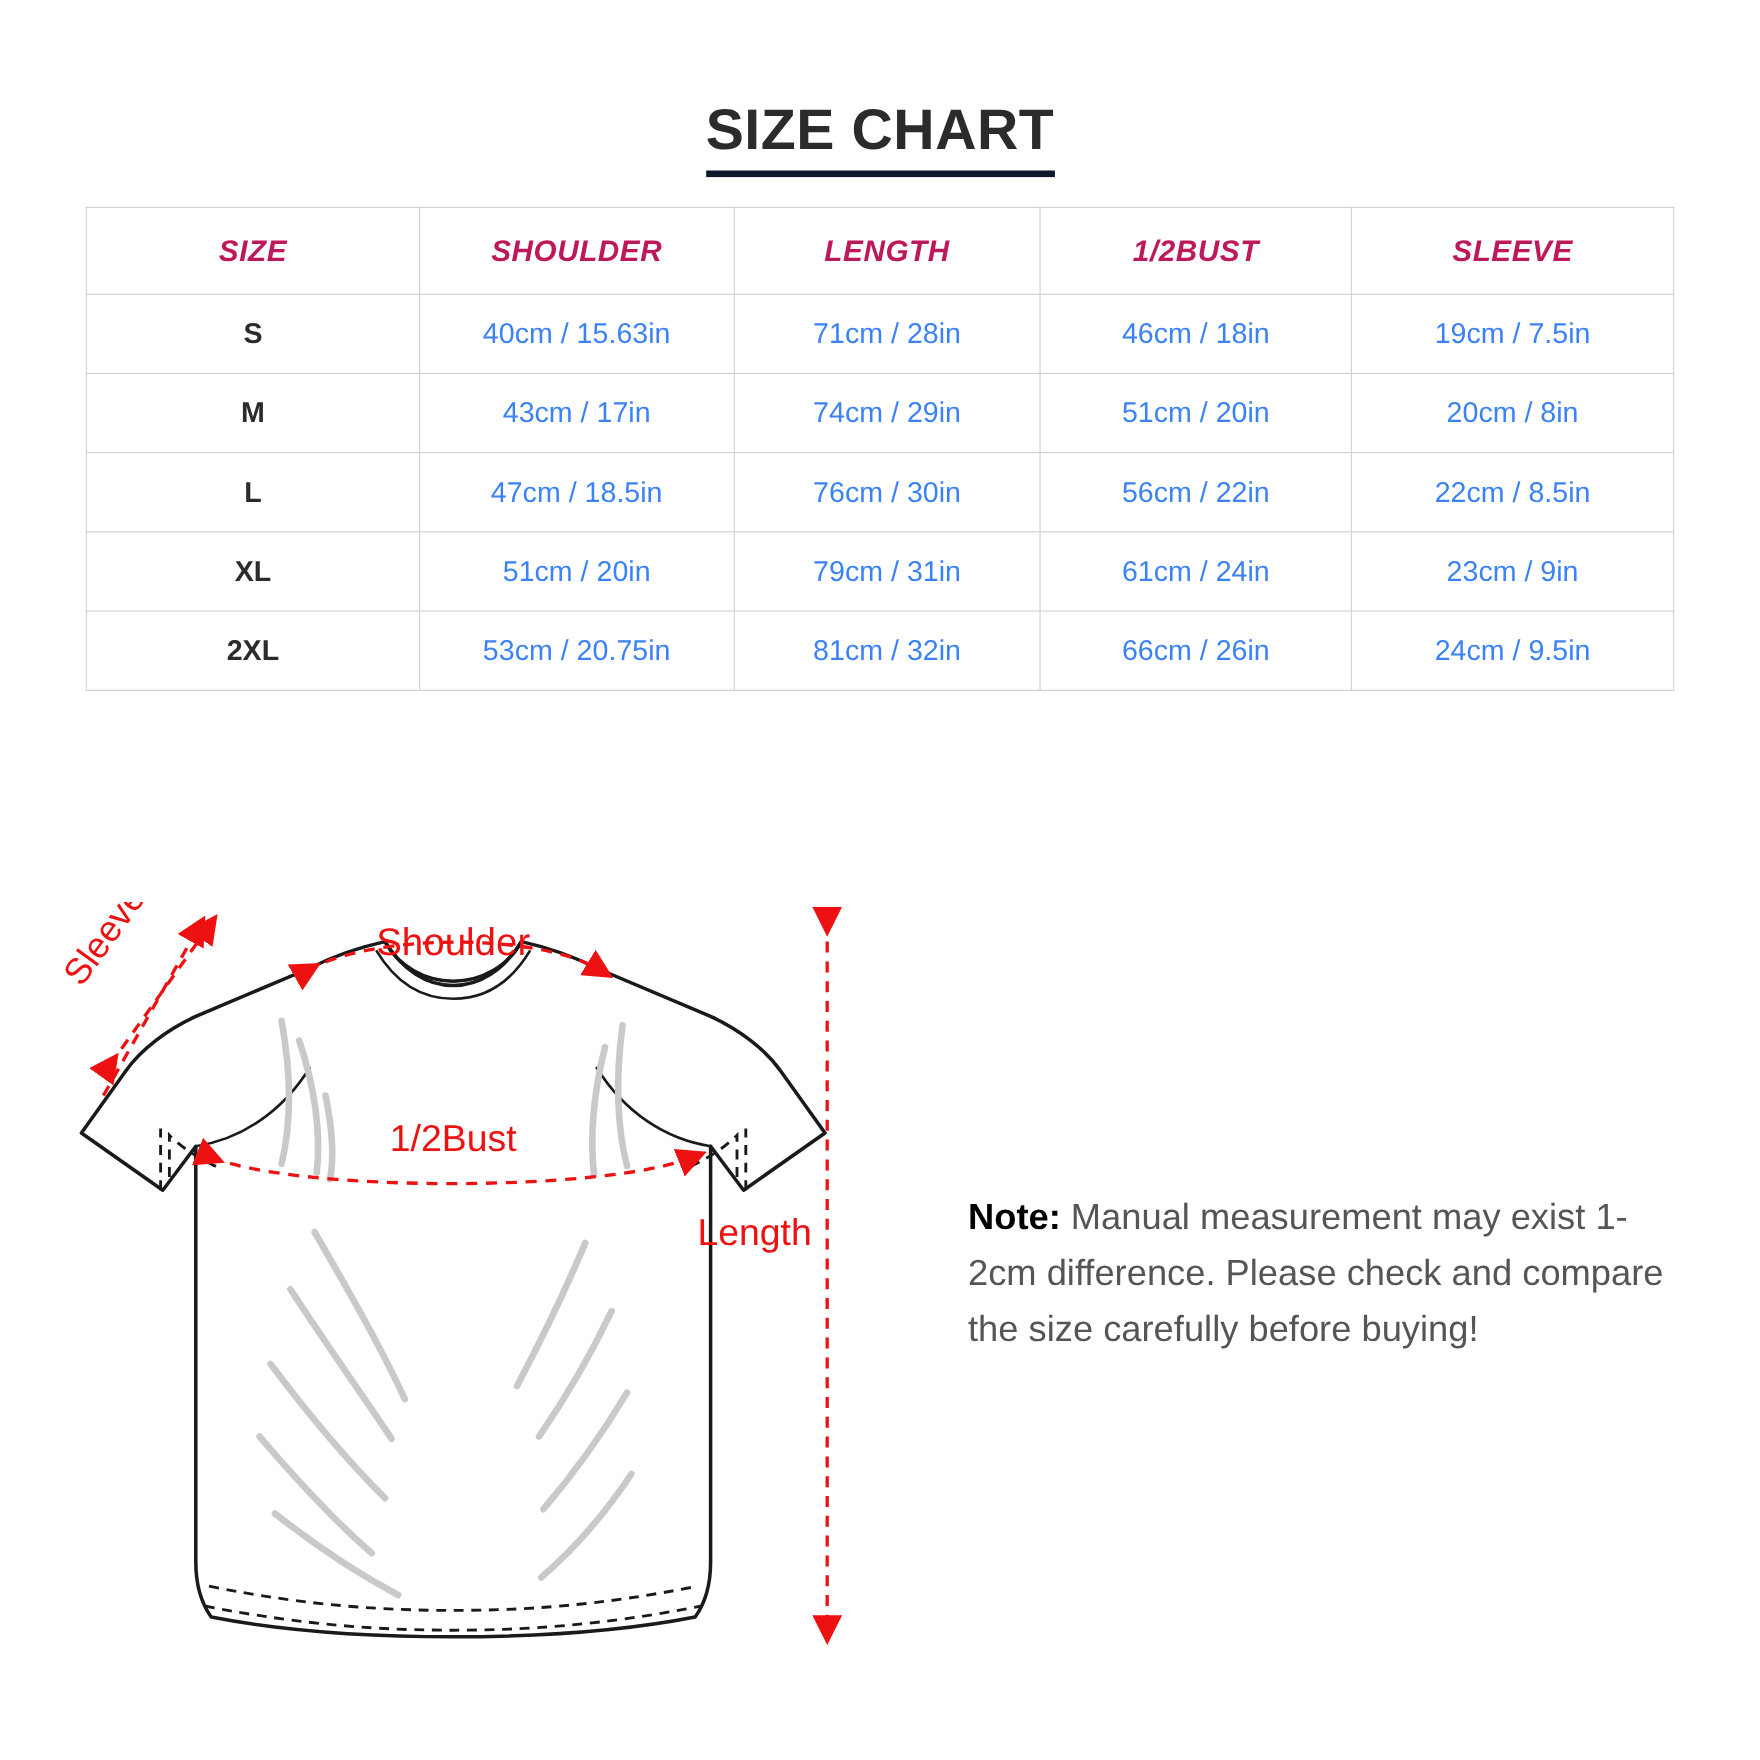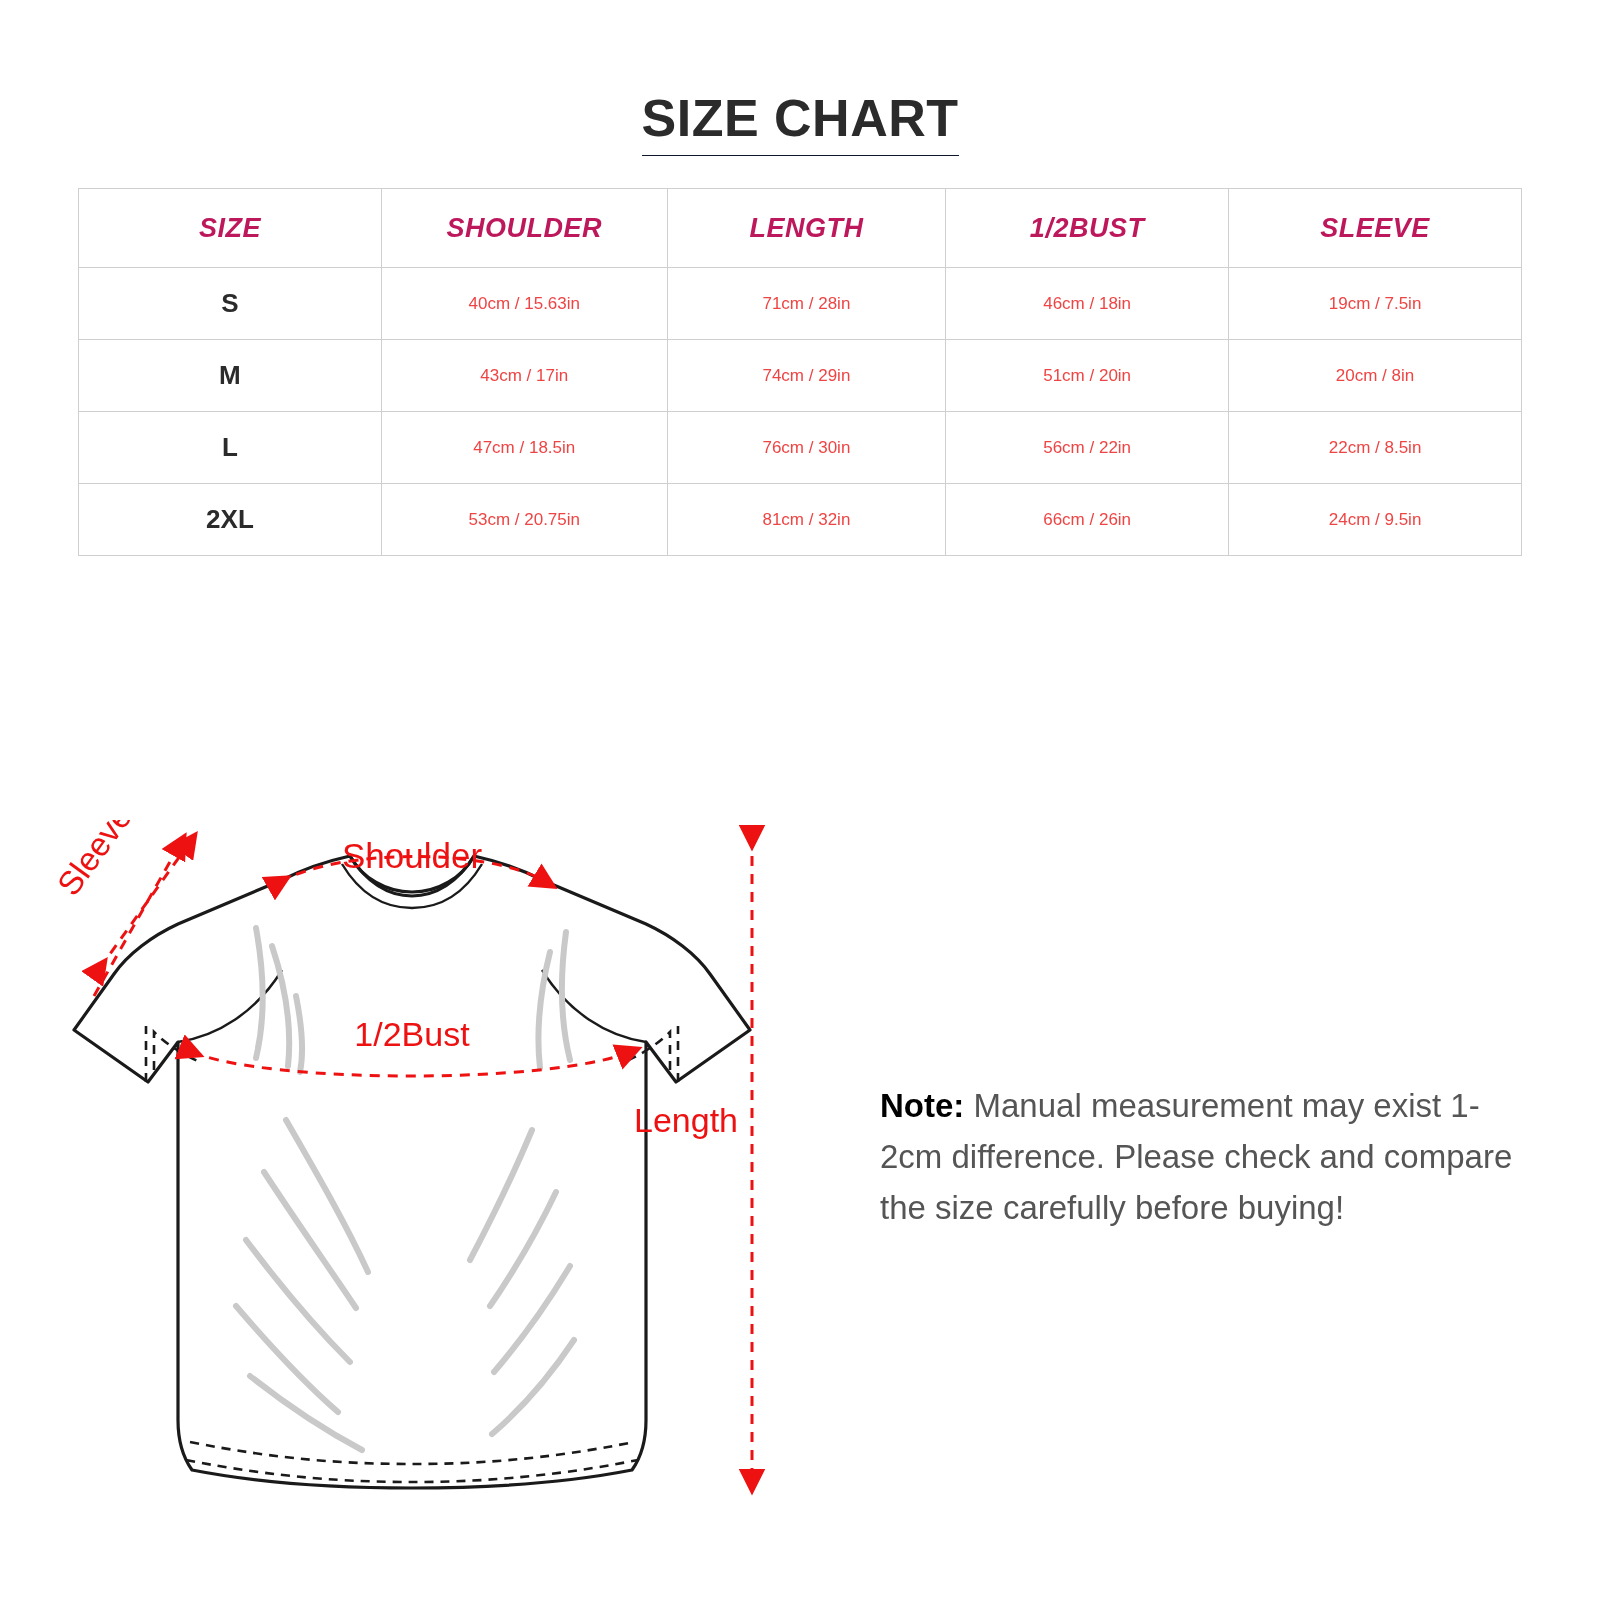--- a/index.html
+++ b/index.html
@@ -24,21 +24,21 @@
     width: 1600px;
     text-align: center;
   }
   .title {
     display: inline-block;
     font-size: 52px;
     font-weight: bold;
     letter-spacing: 0.5px;
     color: #2b2b2b;
     padding-bottom: 7px;
-    border-bottom: 1px solid #0f172a;
+    border-bottom: 6px solid #0f172a;
   }
 
   
   .size-table {
     position: absolute;
     top: 188px;
     left: 78px;
     width: 1444px;
     border-collapse: collapse;
     table-layout: fixed;
@@ -52,22 +52,22 @@
   .size-table thead th {
     height: 76px;
     font-size: 27px;
     font-weight: bold;
     color: #be185d;
     letter-spacing: 0.5px;
     font-style: italic;
   }
   .size-table tbody td {
     height: 69px;
-    font-size: 17px;
-    color: #ef4444;
+    font-size: 26px;
+    color: #3b82f6;
   }
   .size-table tbody td.size-cell {
     font-weight: bold;
     color: #2b2b2b;
     font-size: 26px;
   }
   .col-size   { width: 21%; }
   .col-shoulder { width: 19.8%; }
   .col-length { width: 19.3%; }
   .col-bust   { width: 19.6%; }
@@ -129,20 +129,27 @@
       <td>74cm / 29in</td>
       <td>51cm / 20in</td>
       <td>20cm / 8in</td>
     </tr>
     <tr>
       <td class="size-cell">L</td>
       <td>47cm / 18.5in</td>
       <td>76cm / 30in</td>
       <td>56cm / 22in</td>
       <td>22cm / 8.5in</td>
+    </tr>
+    <tr>
+      <td class="size-cell">XL</td>
+      <td>51cm / 20in</td>
+      <td>79cm / 31in</td>
+      <td>61cm / 24in</td>
+      <td>23cm / 9in</td>
     </tr>
     <tr>
       <td class="size-cell">2XL</td>
       <td>53cm / 20.75in</td>
       <td>81cm / 32in</td>
       <td>66cm / 26in</td>
       <td>24cm / 9.5in</td>
     </tr>
   </tbody>
 </table>

